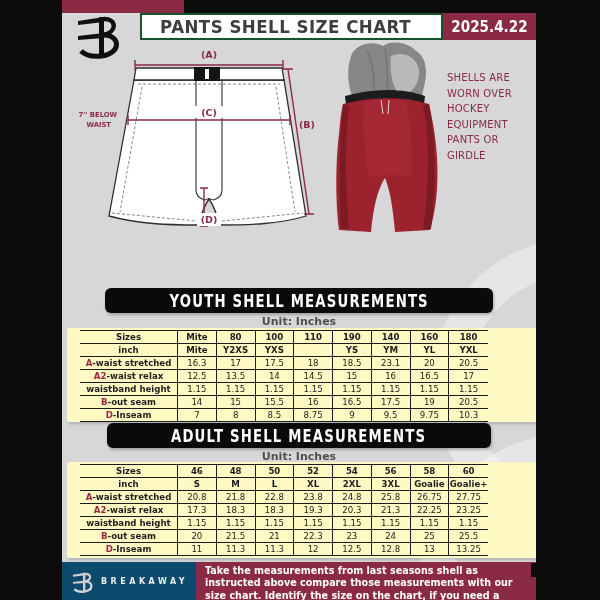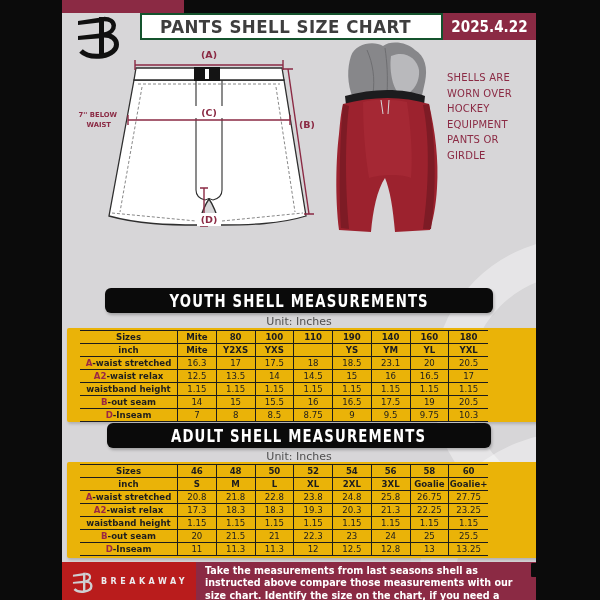--- a/index.html
+++ b/index.html
@@ -32,35 +32,35 @@
   .notice{position:absolute;left:62px;top:244px;width:474px;height:39px;background:#8b2a44;z-index:2;
           color:#fff;font-size:10.6px;font-weight:bold;line-height:1.22;text-align:center;
           display:flex;align-items:center;justify-content:center;box-sizing:border-box;padding:2px 12px;}
   
   .pill-wrap{position:absolute;left:62px;width:474px;display:flex;justify-content:center;z-index:2;border-radius:10px;}
   .pill{background:#0a0a0a;border-radius:6px;height:25px;display:flex;align-items:center;justify-content:center;
         padding:0 28px;box-shadow:1px 2px 3px rgba(0,0,0,.25);}
   .pill-text{display:inline-block;transform:scaleX(.78);font-size:17px;font-weight:bold;color:#fff;
              letter-spacing:1.5px;white-space:nowrap;}
   .unit-wrap{position:absolute;left:62px;width:474px;text-align:center;z-index:2;
-             font-size:11px;font-weight:normal;color:#4f4f4f;}
-  
-  .card{position:absolute;left:67px;width:490px;background:#eab308;border-radius:2px;z-index:2;
+             font-size:11px;font-weight:bold;color:#4f4f4f;}
+  
+  .card{position:absolute;left:67px;width:490px;background:#fef9c3;border-radius:2px;z-index:2;
         box-shadow:1px 2px 3px rgba(0,0,0,.18);}
   .mtable{position:absolute;left:13px;top:2px;width:408px;border-top:1px solid #1c1c1c;}
   .mrow{display:grid;grid-template-columns:98px repeat(8,1fr);height:13px;
         border-bottom:1px solid #1c1c1c;box-sizing:border-box;align-items:center;}
   .cell{height:100%;display:flex;align-items:center;justify-content:center;border-right:1px solid #1c1c1c;
         box-sizing:border-box;font-size:8.6px;color:#1d1d1d;white-space:nowrap;overflow:hidden;}
   .cell:last-child{border-right:none;}
   .cell.label{font-weight:bold;}
   .mrow.hdr .cell{font-weight:bold;}
   .pfx{color:#9b2743;font-weight:bold;}
   
-  .footer-black{position:absolute;left:62px;top:562px;width:134px;height:38px;background:#b91c1c;z-index:7;
+  .footer-black{position:absolute;left:62px;top:562px;width:134px;height:38px;background:#0c4a6e;z-index:7;
                 display:flex;align-items:center;padding-left:10px;box-sizing:border-box;gap:7px;color:#cfcfd2;}
   .brand-text{font-size:8px;font-weight:bold;letter-spacing:3.5px;color:#ececee;white-space:nowrap;}
   .footer-maroon{position:absolute;left:196px;top:562px;width:340px;height:38px;background:#8b2a44;z-index:7;
                  color:#fff;font-size:9.6px;font-weight:bold;line-height:1.28;box-sizing:border-box;
                  padding:3px 6px 3px 9px;}
   .footer-notch{position:absolute;left:531px;top:563px;width:6px;height:14px;background:#0b0b0b;z-index:8;border-radius:1px;}
   svg text{font-family:"DejaVu Sans","Liberation Sans",sans-serif;}
 </style>
 </head>
 <body>

